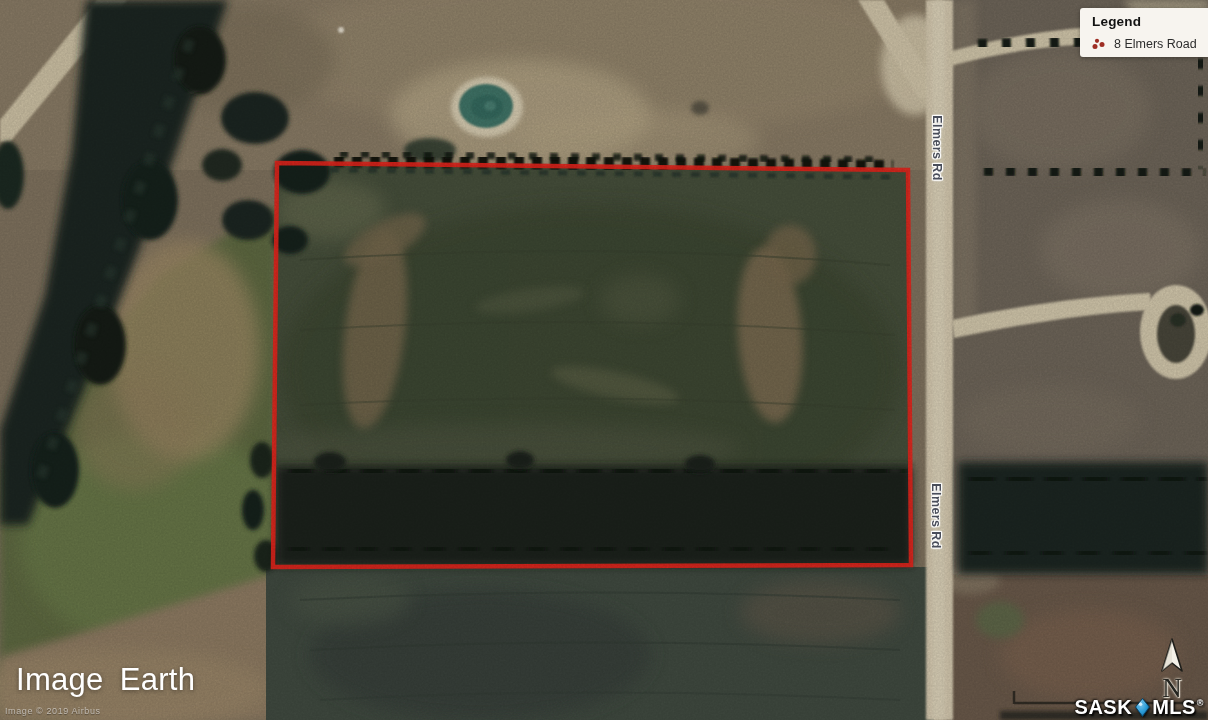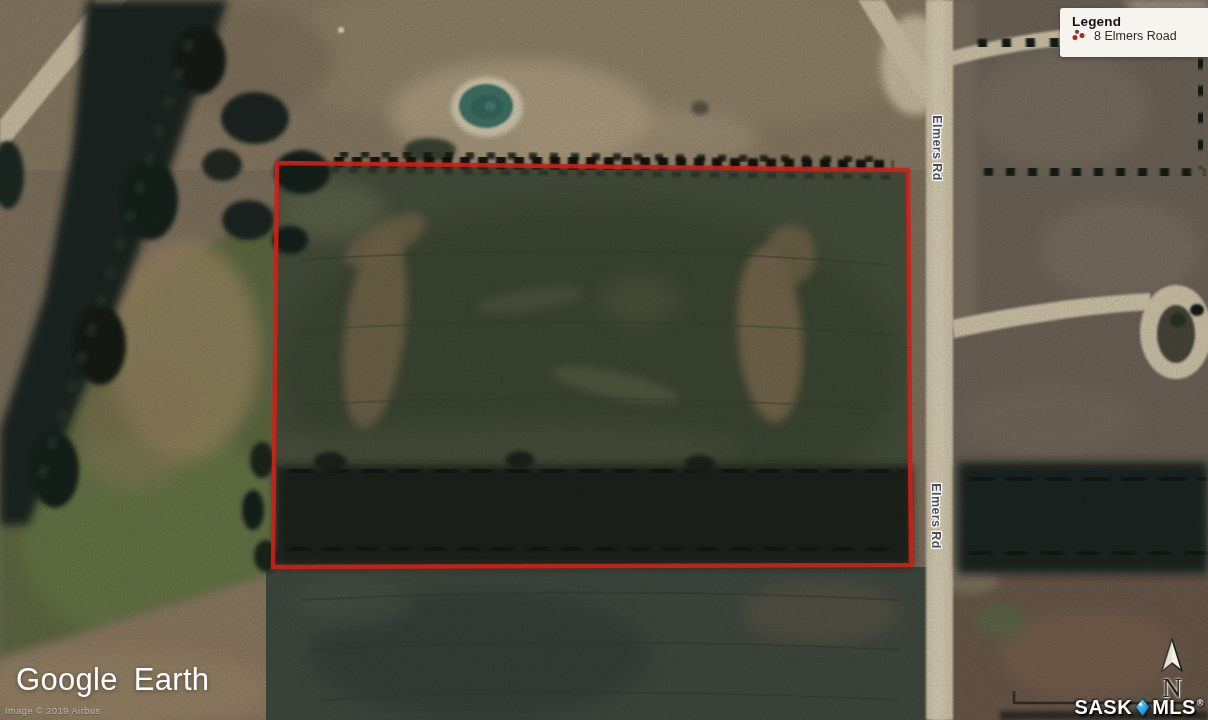--- a/index.html
+++ b/index.html
@@ -5,27 +5,27 @@
   html,body{margin:0;padding:0;background:#000;}
   .viewport{
     position:relative;width:1208px;height:720px;overflow:hidden;
     font-family:"Liberation Sans",sans-serif;
     background:#80735f;
   }
   .map-svg{position:absolute;left:0;top:0;display:block;}
 
   
   .legend{
-    position:absolute;top:8px;right:0;width:148px;height:49px;
+    position:absolute;top:8px;right:0;width:128px;height:49px;
     background:#f7f4ef;border-radius:3px 0 0 3px;
     box-shadow:0 1px 4px rgba(0,0,0,.35);
     padding:6px 8px 0 12px;box-sizing:border-box;z-index:30;
   }
   .legend-title{font-size:13.5px;font-weight:700;color:#121212;letter-spacing:.2px;}
-  .legend-item{display:flex;margin-top:0;}
+  .legend-item{display:flex;align-items:center;margin-top:8px;}
   .legend-marker{width:15px;height:13px;margin-right:7px;flex:0 0 auto;}
   .legend-label{font-size:12.5px;color:#2d2d2d;white-space:nowrap;}
 
   
   .road-label{
     position:absolute;z-index:20;
     font-size:12.5px;font-weight:700;color:#494d5a;letter-spacing:.4px;
     white-space:nowrap;
     text-shadow:0 0 2px #fff,0 0 3px #fff,1px 1px 1px #fff,-1px -1px 1px #fff,1px -1px 1px #fff,-1px 1px 1px #fff;
   }
@@ -258,21 +258,21 @@
           <circle cx="5" cy="2.8" r="2.1"></circle>
           <circle cx="3" cy="8.6" r="2.5"></circle>
           <circle cx="10" cy="6.6" r="2.5"></circle>
         </g>
       </svg>
       <span class="legend-label">8 Elmers Road</span>
     </div>
   </div>
 
   <div class="ge-brand">
-    <span class="g1">Google</span><span class="g2">Earth</span>
+    <span class="g1">Image</span><span class="g2">Earth</span>
   </div>
   <div class="attribution">Image © 2019 Airbus</div>
 
   <div class="compass">
     <svg width="24" height="36" viewBox="0 0 24 36">
       <polygon points="12,1 22,33 12,25 2,33" fill="#f4f1e8" stroke="#1e1e1a" stroke-width="1.6" stroke-linejoin="round"></polygon>
       <polygon points="12,1 12,25 2,33" fill="#d8d4c6" opacity=".5"></polygon>
     </svg>
     <div class="n">N</div>
   </div>

